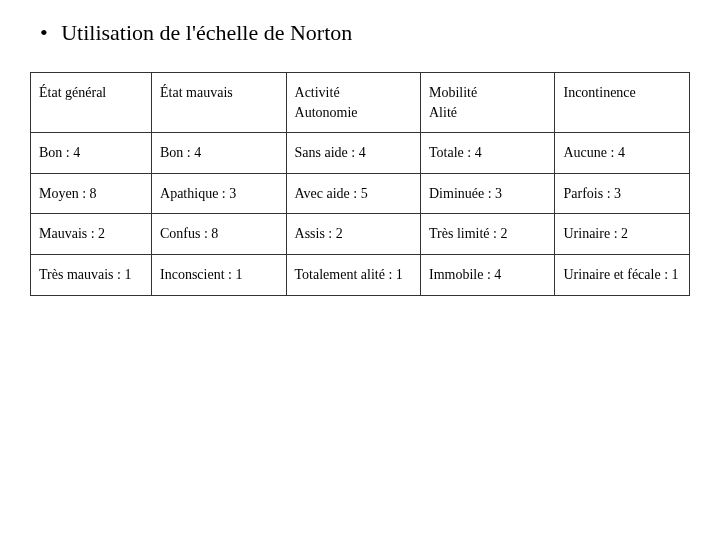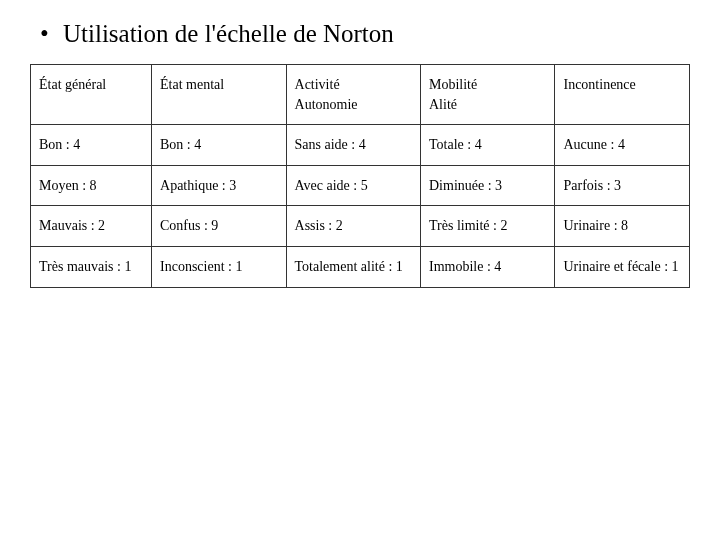--- a/index.html
+++ b/index.html
@@ -18,23 +18,23 @@
       overflow: hidden;
     }
 
     .page-container {
       width: 720px;
       height: 540px;
       padding: 20px 30px;
     }
 
     .title {
-      font-size: 25px;
+      font-size: 22px;
       font-weight: normal;
-      margin-bottom: 16px;
+      margin-bottom: 26px;
       padding-left: 10px;
     }
 
     .bullet {
       margin-right: 8px;
     }
 
     table {
       width: 100%;
       border-collapse: collapse;
@@ -64,21 +64,21 @@
 <div class="page-container">
   <h1 class="title">
     <span class="bullet">•</span>
     <span>Utilisation de l'échelle de Norton</span>
   </h1>
 
   <table>
     <thead>
       <tr>
         <td>État général</td>
-        <td>État mental</td>
+        <td>État mauvais</td>
         <td>Activité<br>Autonomie</td>
         <td>Mobilité<br>Alité</td>
         <td>Incontinence</td>
       </tr>
     </thead>
     <tbody id="table-body">
     <tr>
           <td>Bon : 4</td>
           <td>Bon : 4</td>
           <td>Sans aide : 4</td>
@@ -87,24 +87,24 @@
         </tr>
         <tr>
           <td>Moyen : 8</td>
           <td>Apathique : 3</td>
           <td>Avec aide : 5</td>
           <td>Diminuée : 3</td>
           <td>Parfois : 3</td>
         </tr>
         <tr>
           <td>Mauvais : 2</td>
-          <td>Confus : 9</td>
+          <td>Confus : 8</td>
           <td>Assis : 2</td>
           <td>Très limité : 2</td>
-          <td>Urinaire : 8</td>
+          <td>Urinaire : 2</td>
         </tr>
         <tr>
           <td>Très mauvais : 1</td>
           <td>Inconscient : 1</td>
           <td>Totalement alité : 1</td>
           <td>Immobile : 4</td>
           <td>Urinaire et fécale : 1</td>
         </tr>
       </tbody>
   </table>

